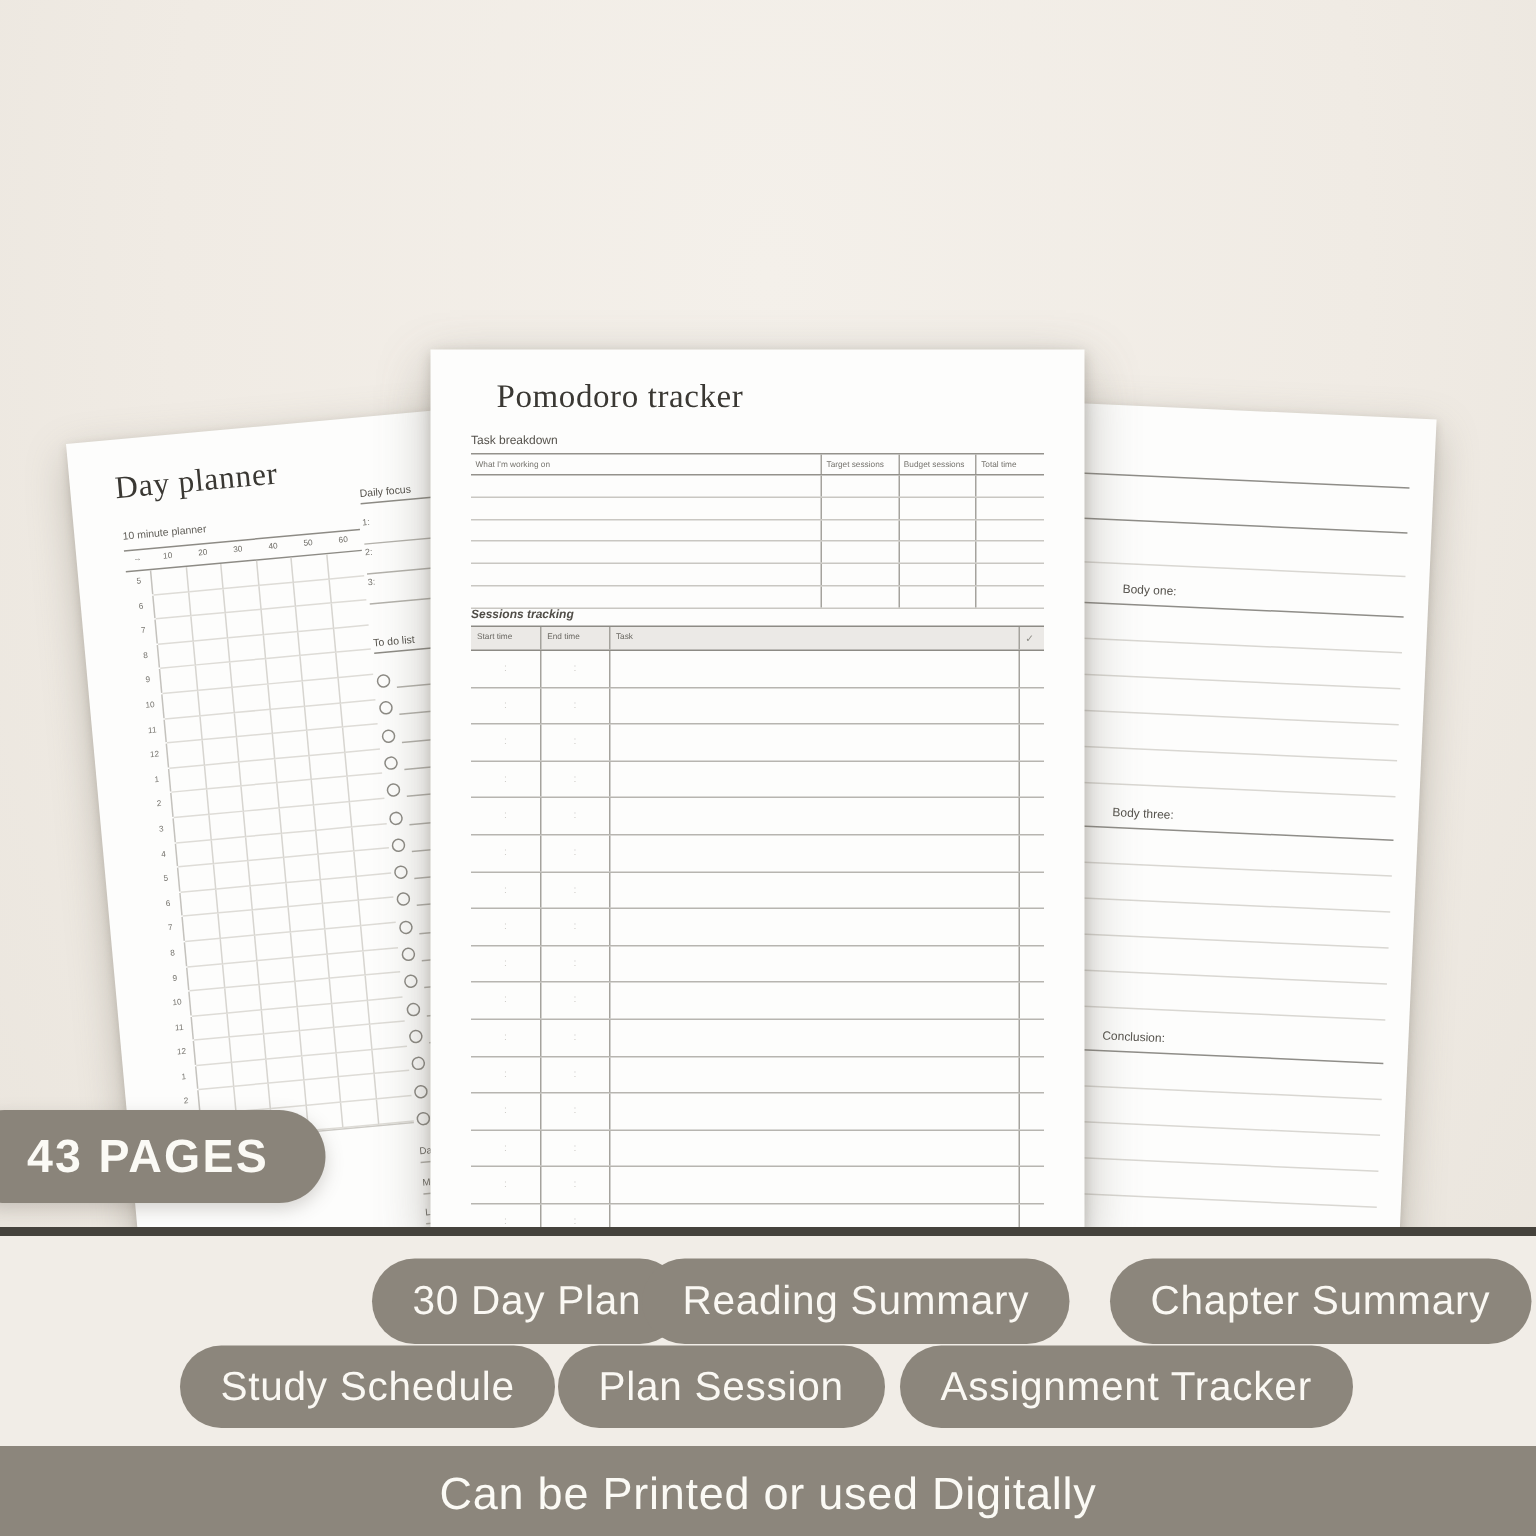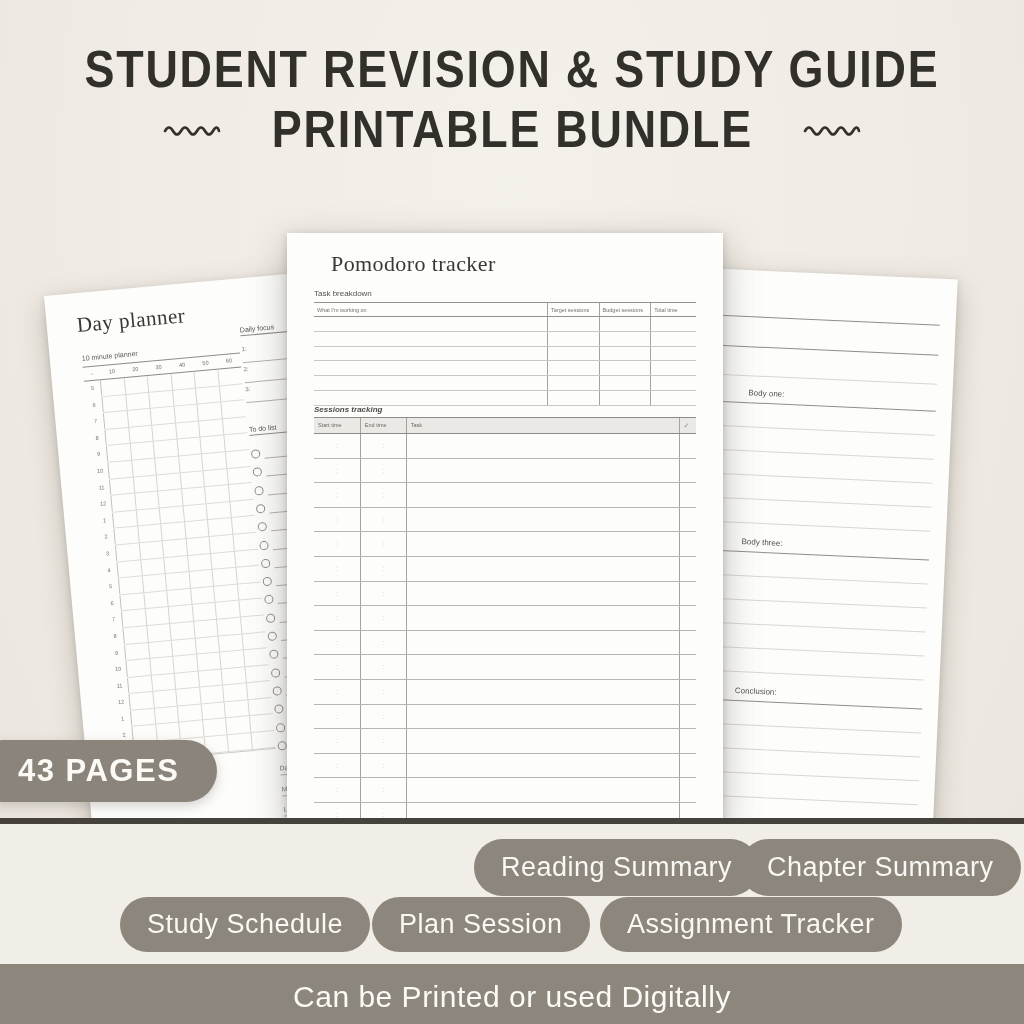--- a/index.html
+++ b/index.html
@@ -74,32 +74,20 @@
     display:flex;align-items:center;padding:0 27px;font-size:27px;font-weight:500;letter-spacing:.5px;white-space:pre;}
   .row2{top:73px;height:55px;}
   .footer-bar{position:absolute;left:0;right:0;bottom:0;height:66px;background:#8c867c;display:flex;align-items:center;justify-content:center;}
   .footer-text{color:#fbfaf5;font-size:30px;font-weight:500;letter-spacing:.5px;}
 </style>
 </head>
 <body>
 
 <div class="poster">
 
-  <header class="title-block">
-    <div class="title-line1">STUDENT REVISION &amp; STUDY GUIDE</div>
-    <div class="title-line2-row">
-      <svg class="wave" width="58" height="14" viewBox="0 0 58 14">
-        <path d="M2,8 q4,-7 8,0 t8,0 t8,0 t8,0 t8,0 t8,0 t6,0" fill="none" stroke="#31302b" stroke-width="2.6" stroke-linecap="round"></path>
-      </svg>
-      <div class="title-line2">PRINTABLE BUNDLE</div>
-      <svg class="wave" width="58" height="14" viewBox="0 0 58 14">
-        <path d="M2,8 q4,-7 8,0 t8,0 t8,0 t8,0 t8,0 t8,0 t6,0" fill="none" stroke="#31302b" stroke-width="2.6" stroke-linecap="round"></path>
-      </svg>
-    </div>
-  </header>
 
   <section class="page page-left">
     <h2 class="serif">Day planner</h2>
     <div class="grid-label">10 minute planner</div>
     <div class="day-grid" id="day-grid">
         <div class="dg-row dg-head">
           <div class="dg-hcell">→</div>
           <div class="dg-hcell">10</div>
           <div class="dg-hcell">20</div>
           <div class="dg-hcell">30</div>
@@ -585,21 +573,22 @@
             <div class="sess-cell"></div>
             <div class="sess-cell"></div>
           </div>
         </div>
     </div>
   </section>
 
   <div class="badge43">43 PAGES</div>
 
   <div class="bottom">
-    <div class="pill" style="left:474px;top:15px;">Reading Summary</div>
+    <div class="pill" style="left:248px;top:15px;">30 Day Plan</div>
+    <div class="pill" style="left:428px;top:15px;">Reading Summary</div>
     <div class="pill" style="left:740px;top:15px;">Chapter Summary</div>
     <div class="pill row2" style="left:120px;">Study Schedule</div>
     <div class="pill row2" style="left:372px;">Plan Session</div>
     <div class="pill row2" style="left:600px;">Assignment Tracker</div>
     <div class="footer-bar">
       <span class="footer-text">Can be Printed or used Digitally</span>
     </div>
   </div>
 
 </div>

